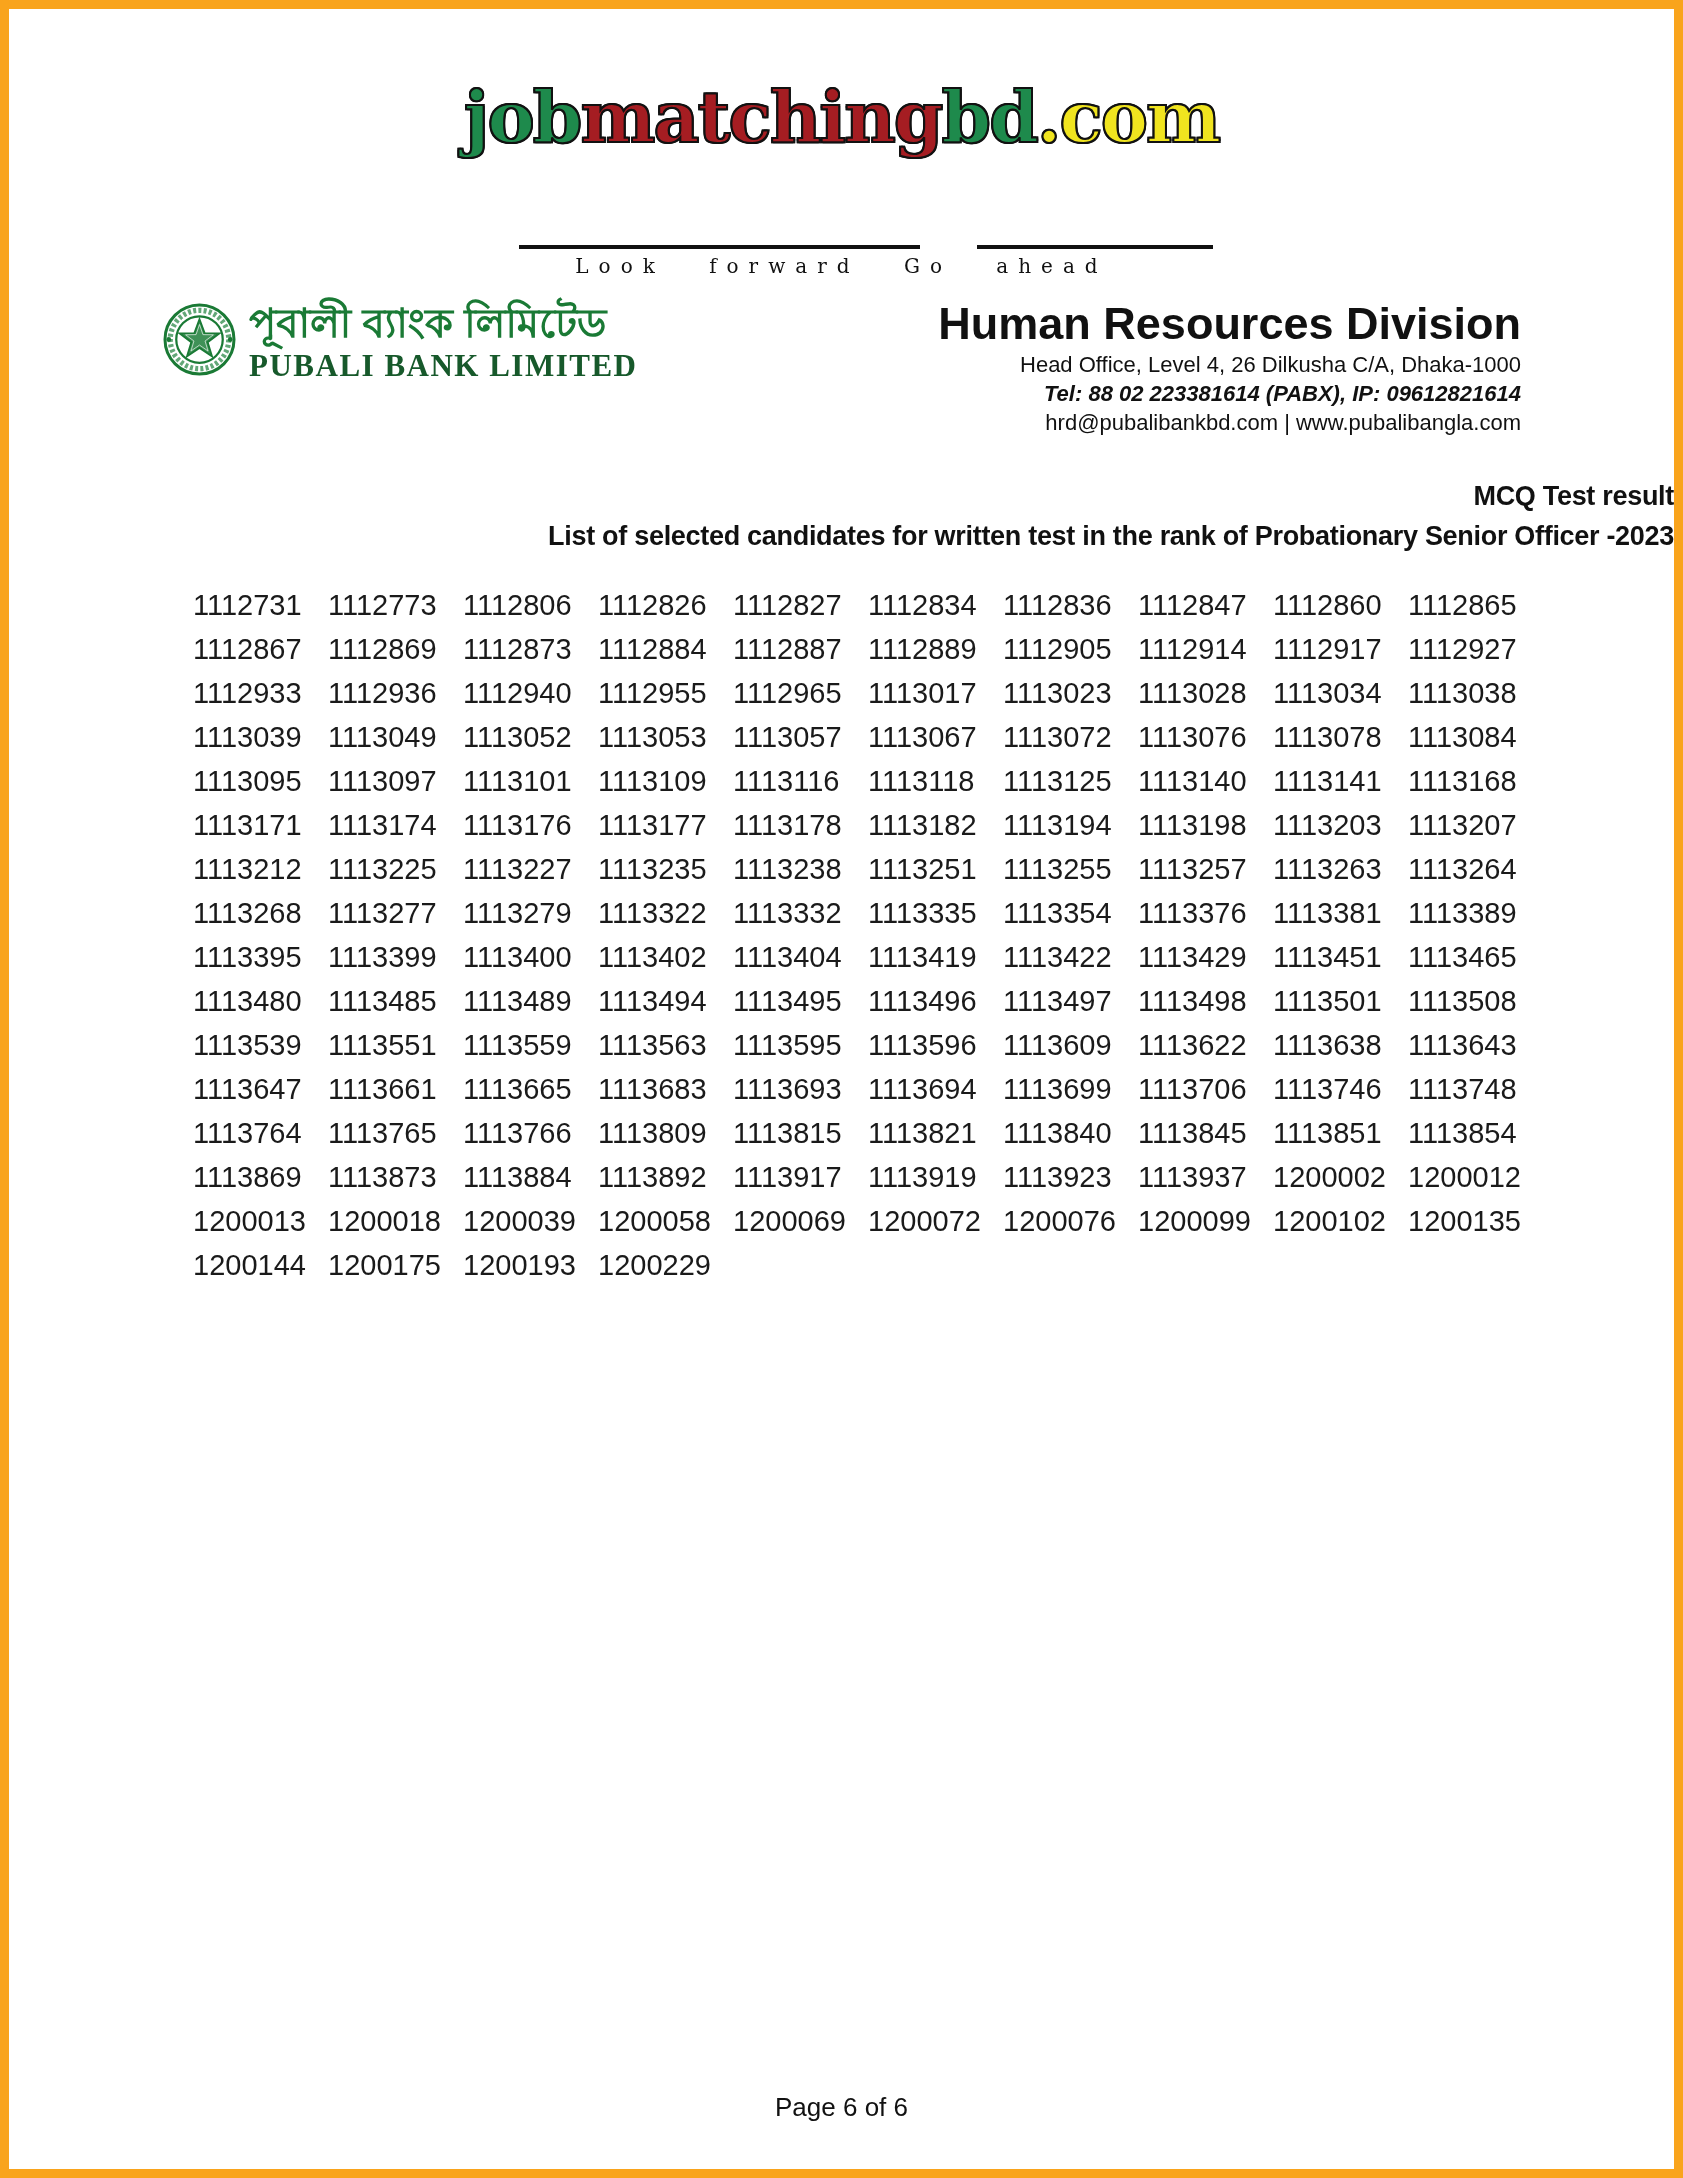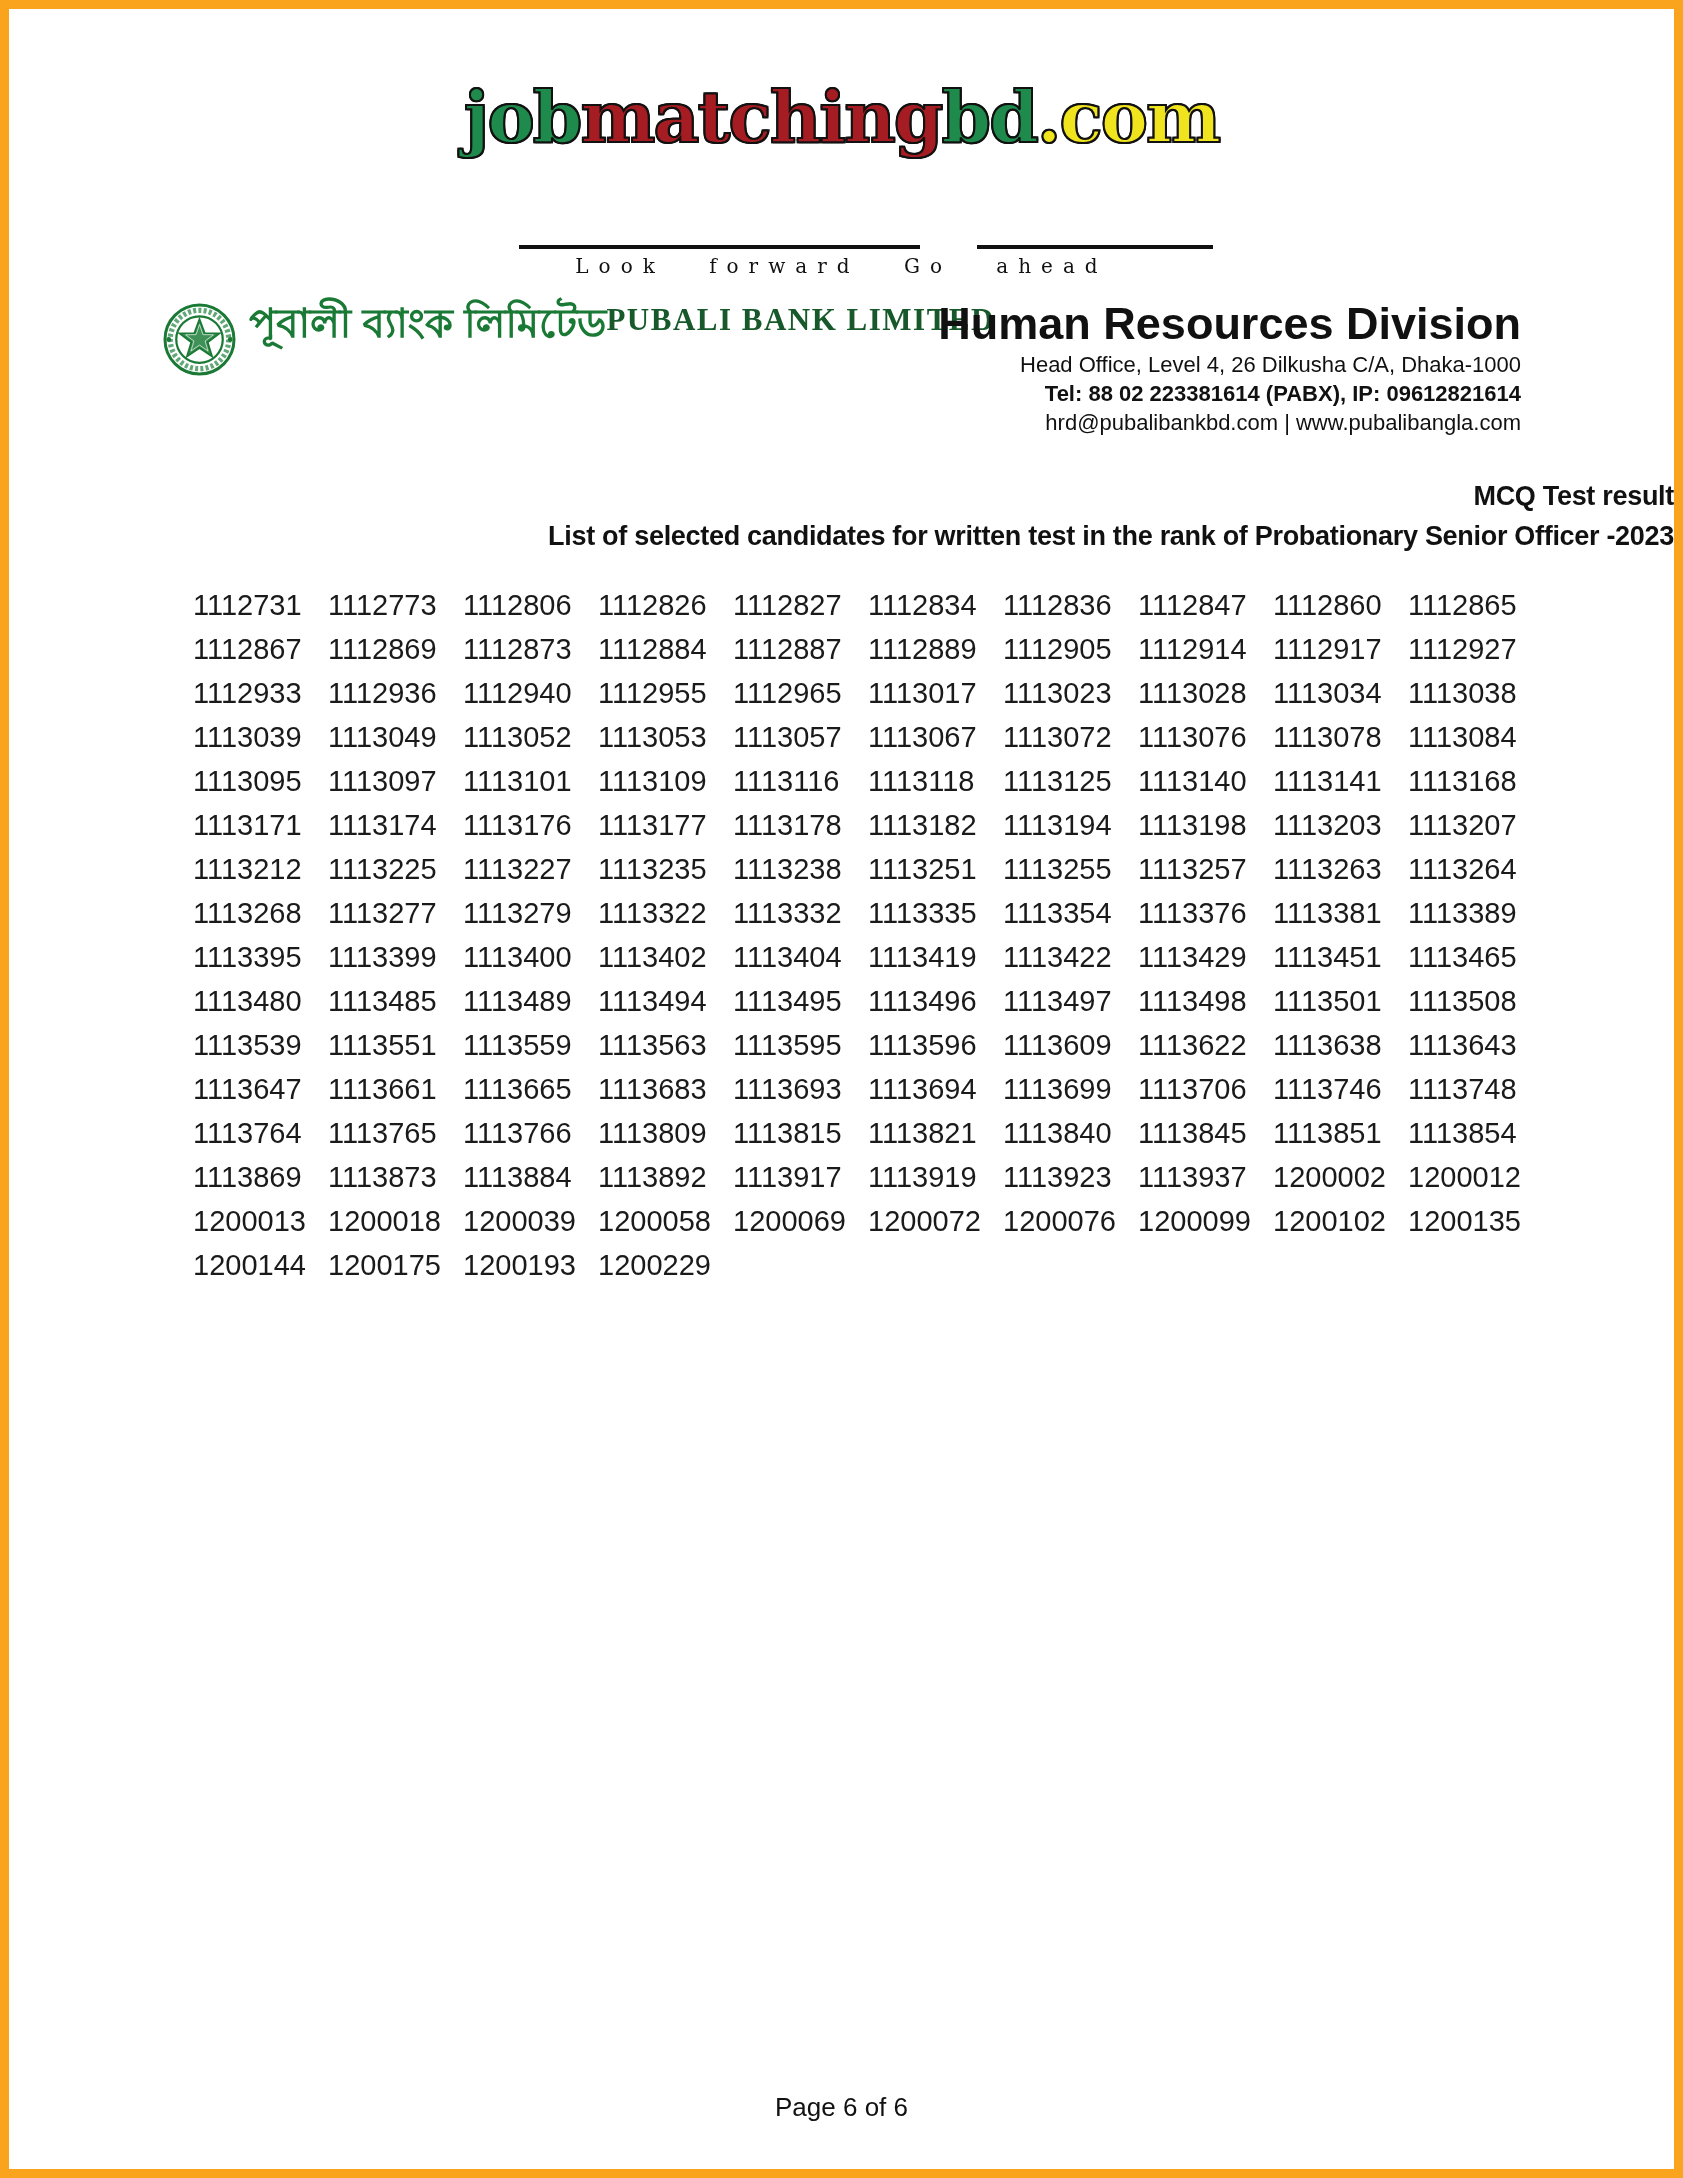--- a/index.html
+++ b/index.html
@@ -35,37 +35,37 @@
     text-align:center;
     font-family:"DejaVu Serif", serif;
     font-size:20px; color:#111;
     letter-spacing:10px; word-spacing:28px;
     white-space:nowrap;
   }
 
   
   .bank-block { position:absolute; left:153px; top:291px; display:flex; align-items:flex-start; }
   .bank-seal { width:75px; height:75px; margin-right:12px; margin-top:2px; }
-  .bank-names { display:flex; flex-direction:row; }
+  .bank-names { display:flex; flex-direction:column; }
   .bank-bengali {
     font-family:"Liberation Sans", sans-serif;
     font-weight:bold; font-size:40px; line-height:1.15;
     color:#1a7a35; white-space:nowrap;
   }
   .bank-english {
     font-family:"Liberation Serif", serif;
     font-weight:bold; font-size:31px; letter-spacing:1.5px;
     color:#17592b; white-space:nowrap; margin-top:2px;
   }
 
   
   .hr-block { position:absolute; right:153px; top:289px; text-align:right; }
   .hr-title { font-weight:bold; font-size:45px; line-height:1.15; color:#111; }
   .hr-line  { font-size:22px; line-height:29px; color:#111; }
-  .hr-line.bold { font-weight:bold; }
+  .hr-line.bold { font-weight:bold;font-style:italic; }
 
   
   .doc-title, .doc-subtitle {
     position:absolute; left:0; width:100%;
     text-align:right; font-weight:bold; font-size:27px;
     letter-spacing:-0.3px; color:#111;
   }
   .doc-title { top:472px; }
   .doc-subtitle { top:512px; }
 

